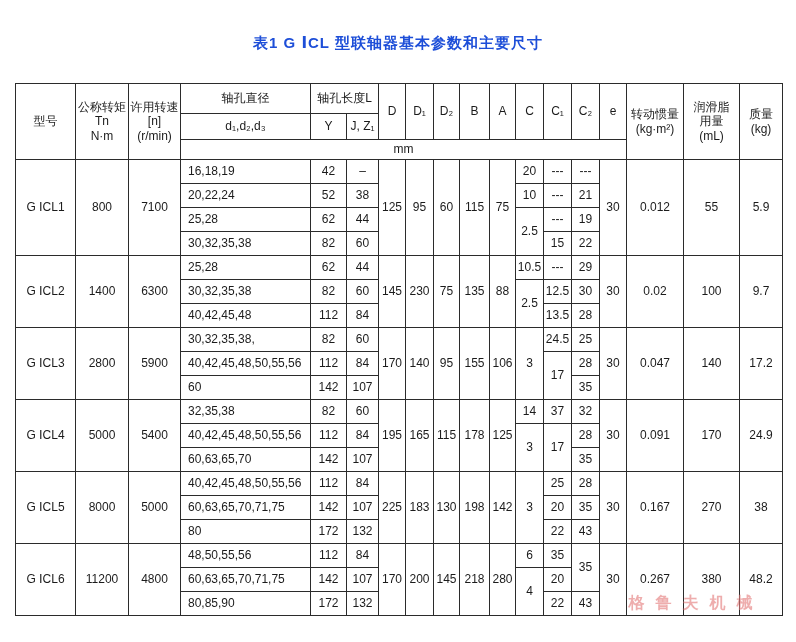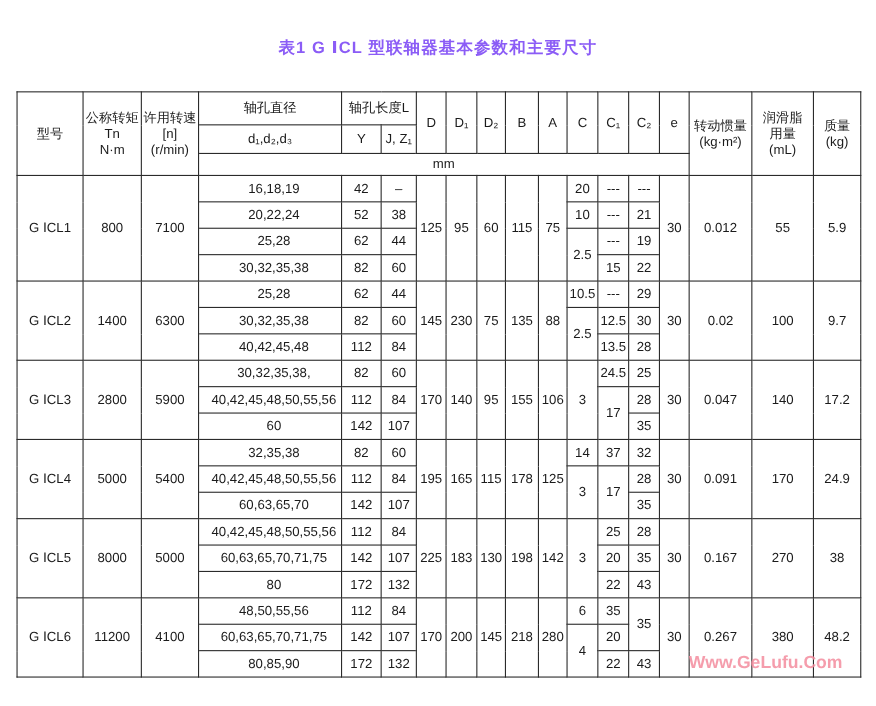--- a/index.html
+++ b/index.html
@@ -1,26 +1,26 @@
 <!DOCTYPE html>
 <html><head>
 <meta charset="utf-8">
 <style>
   * { margin:0; padding:0; box-sizing:border-box; }
   html,body { width:796px; height:642px; background:#ffffff; overflow:hidden; }
   body { font-family:"Liberation Sans","DejaVu Sans",sans-serif; color:#1b1b1b; position:relative; }
-  .title { text-align:center; font-weight:bold; font-size:15px; letter-spacing:1px; padding-top:34px; color:#8b5cf6; }
+  .title { text-align:center; font-weight:bold; font-size:15px; letter-spacing:1px; padding-top:34px; color:#1d4ed8; }
   table { border-collapse:collapse; table-layout:fixed; margin:30px 0 0 15px; }
   th, td {
     border:1px solid #2b2b2b; text-align:center; vertical-align:middle;
     font-size:12px; font-weight:normal; padding:0; overflow:hidden; line-height:1.2;
   }
   thead th { font-size:12px; }
   .multiline { white-space:pre-line; }
-  td.dcol { text-align:center; padding-left:7px; }
+  td.dcol { text-align:left; padding-left:7px; }
   thead tr.h1 { height:30px; }
   thead tr.h2 { height:26px; }
   thead tr.h3 { height:20px; }
   tbody tr { height:24px; }
   .watermark { position:absolute; left:598px; top:593px; width:196px; text-align:center; pointer-events:none; }
   .wm-cn  { font-size:16px; font-weight:bold; letter-spacing:11px; color:rgba(228,122,122,0.62); white-space:nowrap; }
   .wm-url { font-size:16px; font-weight:bold; color:rgba(243,140,158,0.85); white-space:nowrap; margin-top:1px; }
 </style>
 </head>
 <body>
@@ -267,21 +267,21 @@
       <td class="dcol">80</td>
       <td>172</td>
       <td>132</td>
       <td>22</td>
       <td>43</td>
     </tr>
 
     <tr>
       <td rowspan="3">G ⅠCL6</td>
       <td rowspan="3">11200</td>
-      <td rowspan="3">4100</td>
+      <td rowspan="3">4800</td>
       <td class="dcol">48,50,55,56</td>
       <td>112</td>
       <td>84</td>
       <td rowspan="3">170</td>
       <td rowspan="3">200</td>
       <td rowspan="3">145</td>
       <td rowspan="3">218</td>
       <td rowspan="3">280</td>
       <td>6</td>
       <td>35</td>
@@ -302,14 +302,14 @@
       <td class="dcol">80,85,90</td>
       <td>172</td>
       <td>132</td>
       <td>22</td>
       <td>43</td>
     </tr>
   </tbody>
 </table>
 
 <div class="watermark">
-  <div class="wm-url">Www.GeLufu.Com</div>
+  <div class="wm-cn">格鲁夫机械</div>
 </div>
 
 </body></html>

